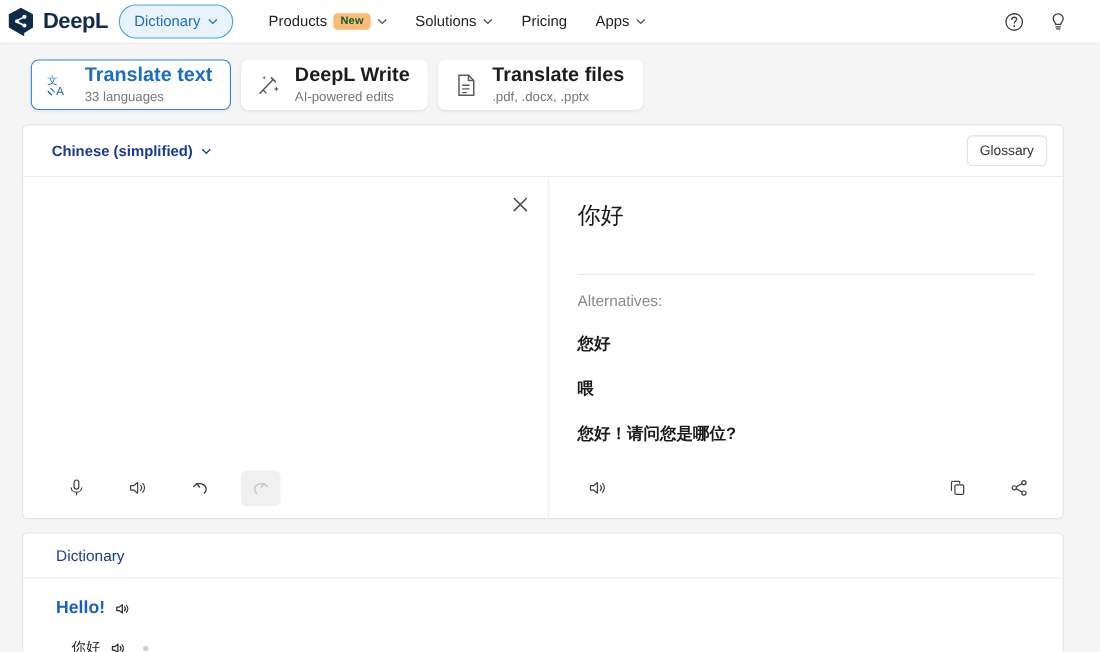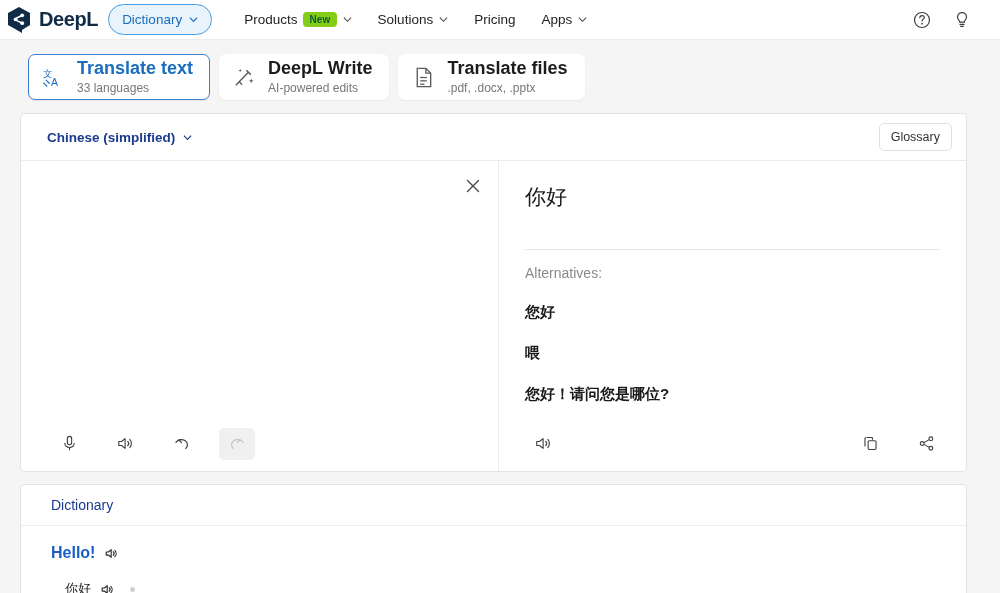--- a/index.html
+++ b/index.html
@@ -37,21 +37,21 @@
     cursor: pointer;
     height: 31px;
   }
   .nav { display: flex; align-items: center; margin-left: 32px; gap: 26px; }
   .nav-item {
     display: flex; align-items: center; gap: 6px;
     font-size: 13.5px; color: #232323; cursor: pointer;
     white-space: nowrap;
   }
   .badge-new {
-    background: #84cc16; color: #0b5c39;
+    background: #fdba74; color: #0b5c39;
     font-size: 10px; font-weight: bold;
     border-radius: 4px; padding: 2px 6px;
     letter-spacing: .2px;
   }
   .chev { display: inline-block; width: 9px; height: 9px; }
   .header-right {
     margin-left: auto; display: flex; align-items: center; gap: 20px;
   }
   .hicon { width: 20px; height: 20px; cursor: pointer; color: #3d3d3d; }
 

